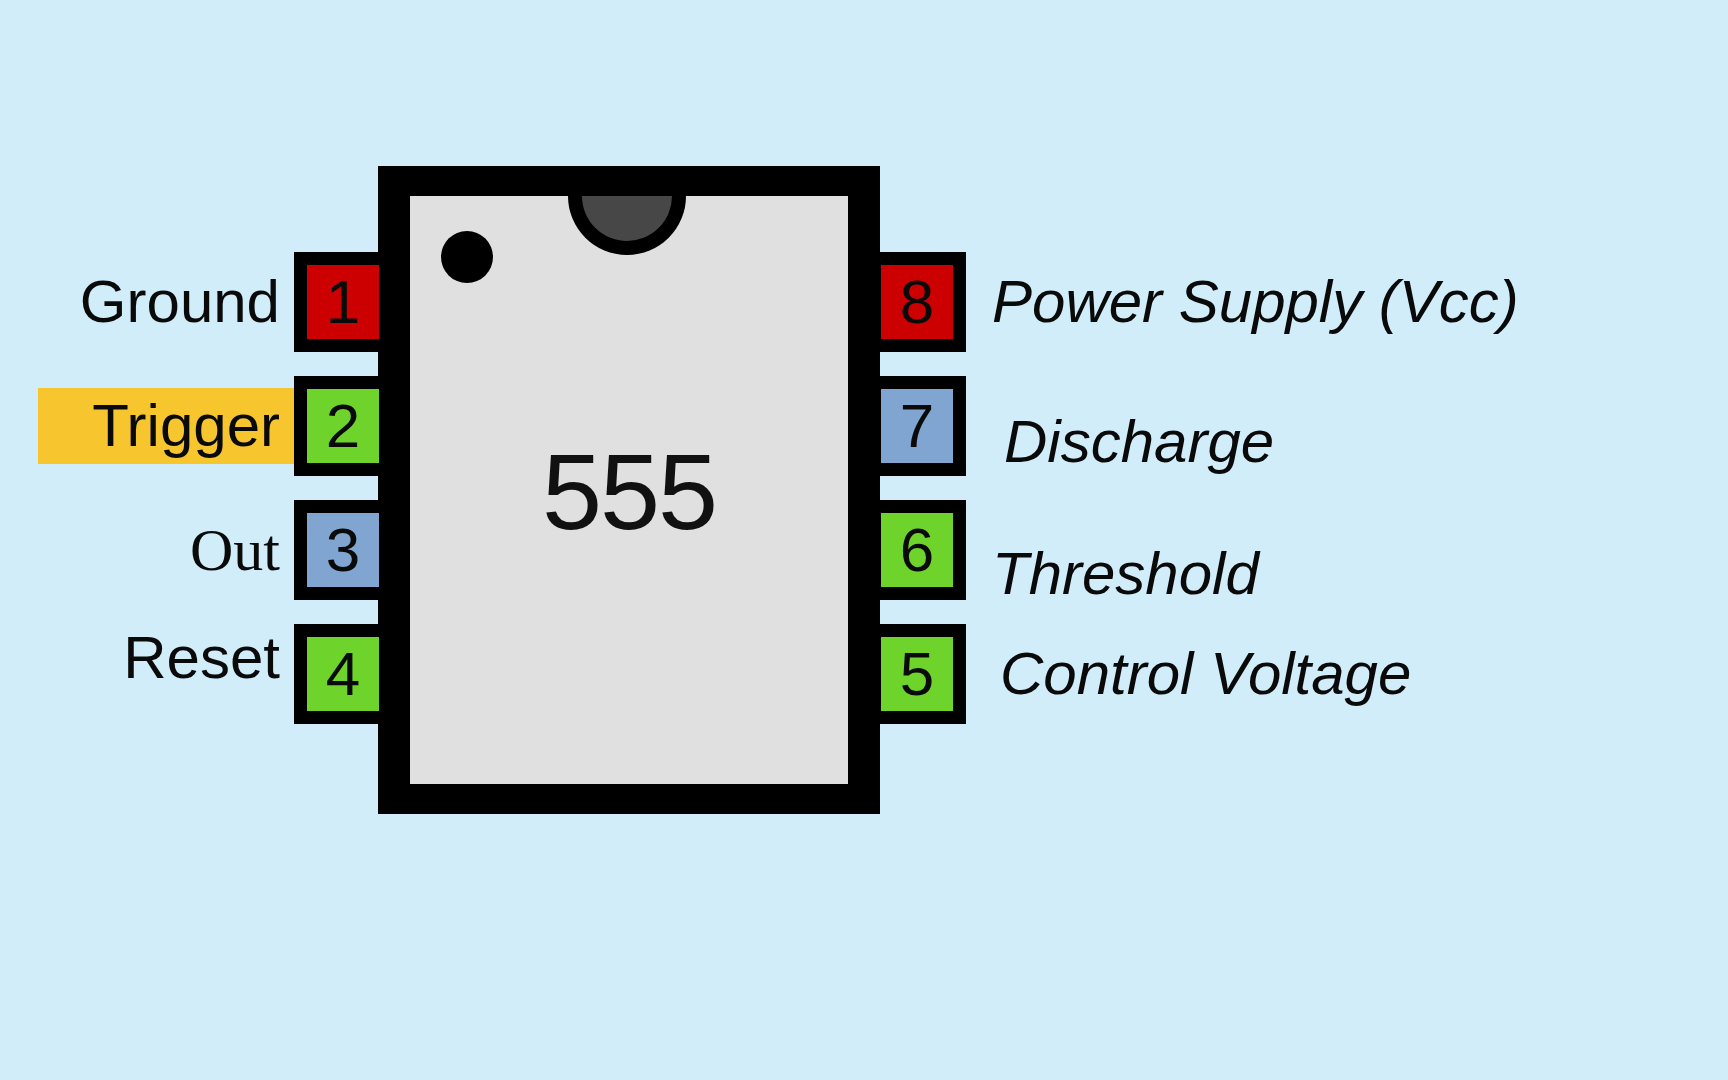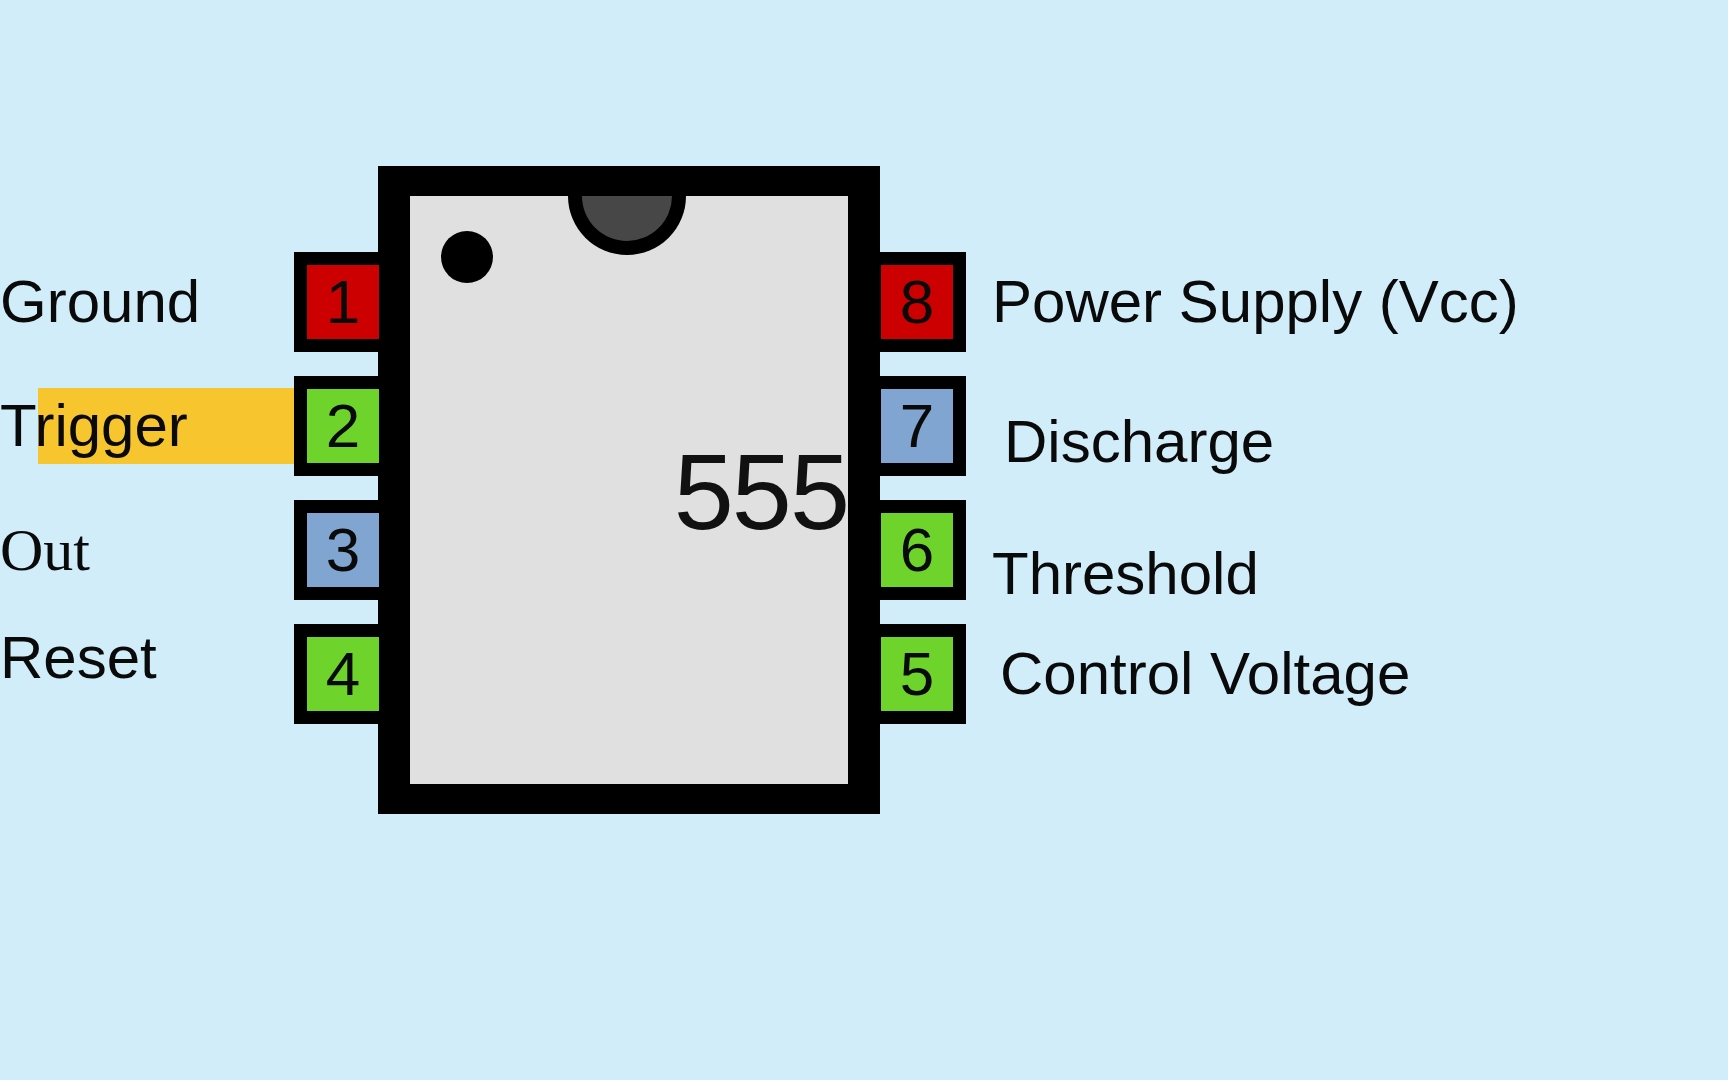--- a/index.html
+++ b/index.html
@@ -49,21 +49,21 @@
     position:absolute;
     left:582px;top:196px;width:90px;height:45px;
     background:#474747;
     border-bottom-left-radius:45px 45px;
     border-bottom-right-radius:45px 45px;
     z-index:7;
   }
   .chip-label{
     position:absolute;
     left:410px;top:438px;width:438px;
-    text-align:right;
+    text-align:center;
     font-size:108px;
     line-height:108px;
     color:#111111;
     letter-spacing:-2px;
     z-index:6;
     white-space:nowrap;
   }
 
   
   .pin{
@@ -84,22 +84,22 @@
 
   
   .pinlabel{
     position:absolute;
     font-size:60px;
     line-height:60px;
     color:#0a0a0a;
     white-space:nowrap;
     z-index:2;
   }
-  .pinlabel.left {text-align:left;}
-  .pinlabel.right{text-align:center;}
+  .pinlabel.left {text-align:right;}
+  .pinlabel.right{text-align:center;font-style:italic;}
 </style>
 </head>
 <body>
 
 <div id="stage">
 
   <div class="highlight" id="trigger-highlight" style="left: 38px; top: 388px; width: 282px; height: 76px; background: rgb(247, 198, 47);"></div>
 
   <div class="chip-outer"></div>
   <div class="chip-inner"></div>

